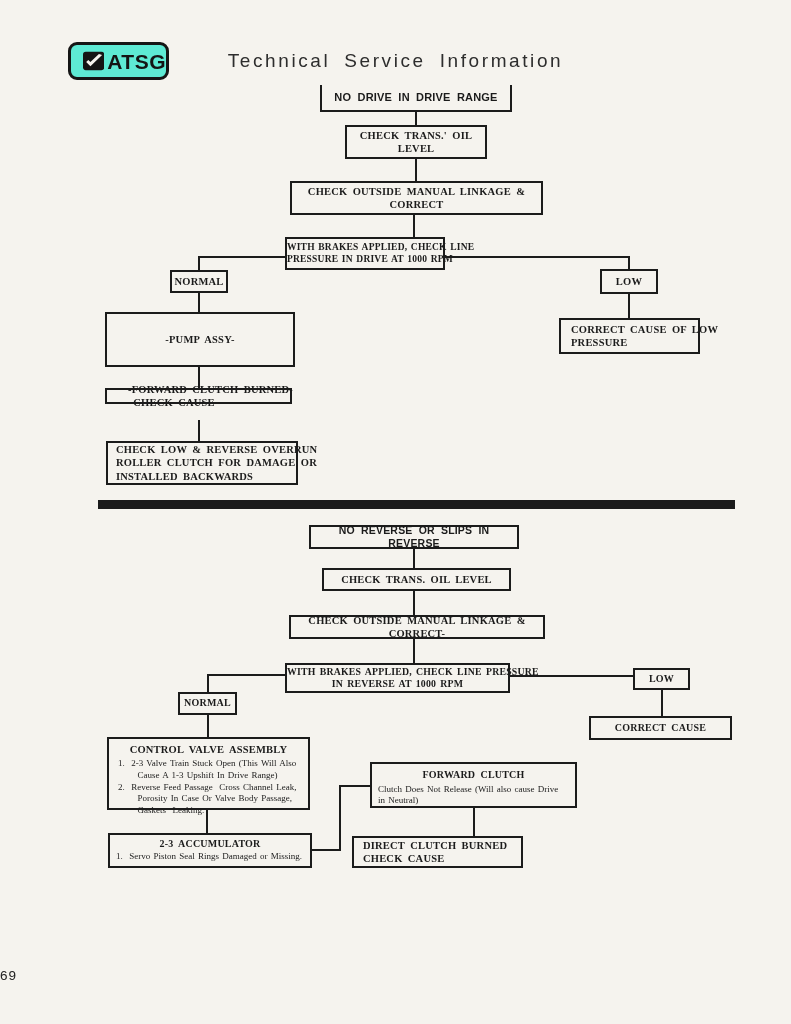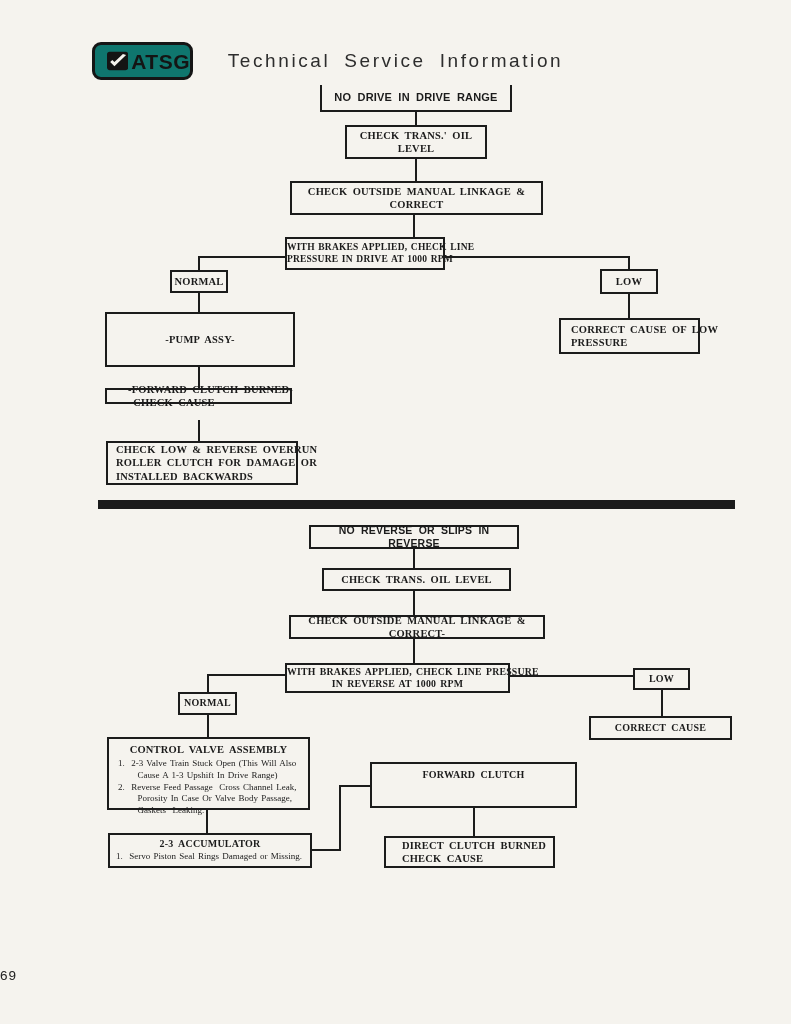--- a/index.html
+++ b/index.html
@@ -4,22 +4,22 @@
 <style>
   html,body{margin:0;padding:0;}
   body{
     width:791px;height:1024px;position:relative;overflow:hidden;
     background:#f5f3ee;color:#1b1b1b;
     font-family:"Liberation Serif", serif;
   }
   
   .logo{
     position:absolute;left:68px;top:42px;width:101px;height:38px;
-    border:3px solid #151515;border-radius:9px;background:#0f766e;
-    box-sizing:border-box;display:flex;align-items:center;padding-left:12px;gap:3px;margin-left:24px;
+    border:3px solid #151515;border-radius:9px;background:#5eead4;
+    box-sizing:border-box;display:flex;align-items:center;padding-left:12px;gap:3px;
   }
   .logo-icon{width:30px;height:26px;display:block;}
   .logo-text{
     font-family:"Liberation Sans", sans-serif;font-weight:bold;font-size:21px;
     letter-spacing:.5px;color:#141414;line-height:1;
   }
   .page-title{
     position:absolute;left:0;top:50px;width:791px;text-align:center;
     font-family:"Liberation Sans", sans-serif;font-size:19px;color:#2d2d2d;
     letter-spacing:2.6px;word-spacing:6px;
@@ -165,25 +165,27 @@
   <div class="node-title" style="margin-bottom:2px;">CONTROL VALVE ASSEMBLY</div>
   <div class="body-text" style="padding-left:9px;">1.  2-3 Valve Train Stuck Open (This Will Also
       Cause A 1-3 Upshift In Drive Range)
 2.  Reverse Feed Passage  Cross Channel Leak,
       Porosity In Case Or Valve Body Passage,
       Gaskets  Leaking.</div>
 </div>
 
 <div class="box" style="left:370px;top:762px;width:207px;height:46px;justify-content:flex-start;padding-top:5px;">
   <div class="node-title" style="font-size:10px;margin-bottom:2px;">FORWARD CLUTCH</div>
+  <div class="body-text" style="padding-left:6px;">Clutch Does Not Release (Will also cause Drive
+in Neutral)</div>
 </div>
 
 <div class="box" style="left:108px;top:833px;width:204px;height:35px;">
   <div class="node-title" style="font-size:10px;">2-3 ACCUMULATOR</div>
   <div class="body-text" style="padding-left:6px;">1.  Servo Piston Seal Rings Damaged or Missing.</div>
 </div>
 
-<div class="box ml left" style="left:384px;top:836px;width:171px;height:32px;padding-left:9px;align-items:center;">
+<div class="box ml left" style="left:352px;top:836px;width:171px;height:32px;padding-left:9px;">
   <div>DIRECT CLUTCH BURNED
 CHECK CAUSE</div>
 </div>
 
 <div class="page-number">69</div>
 
 </body></html>

